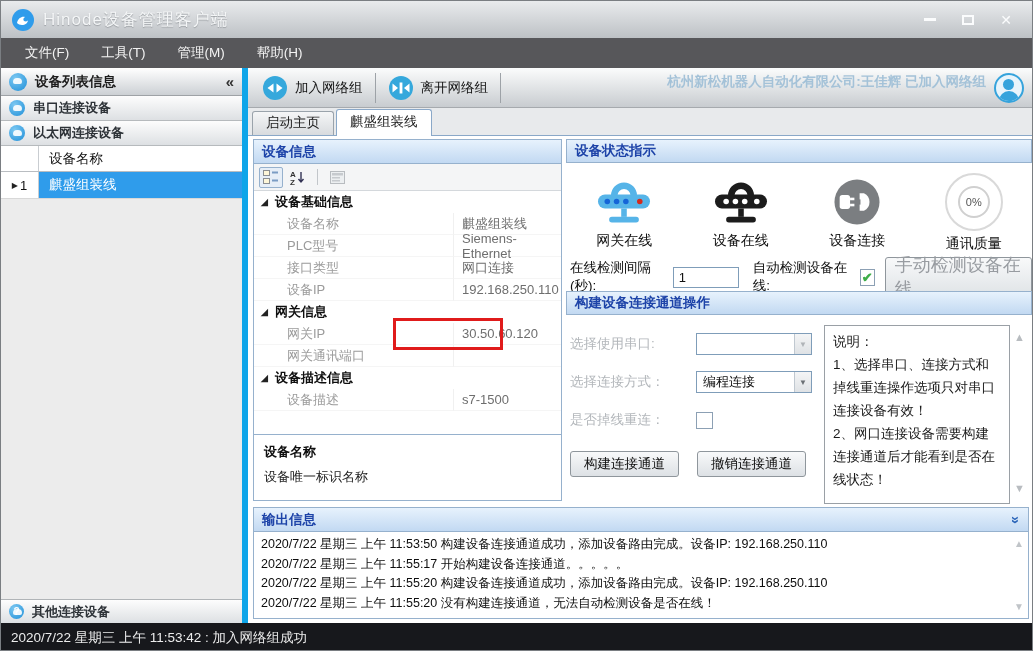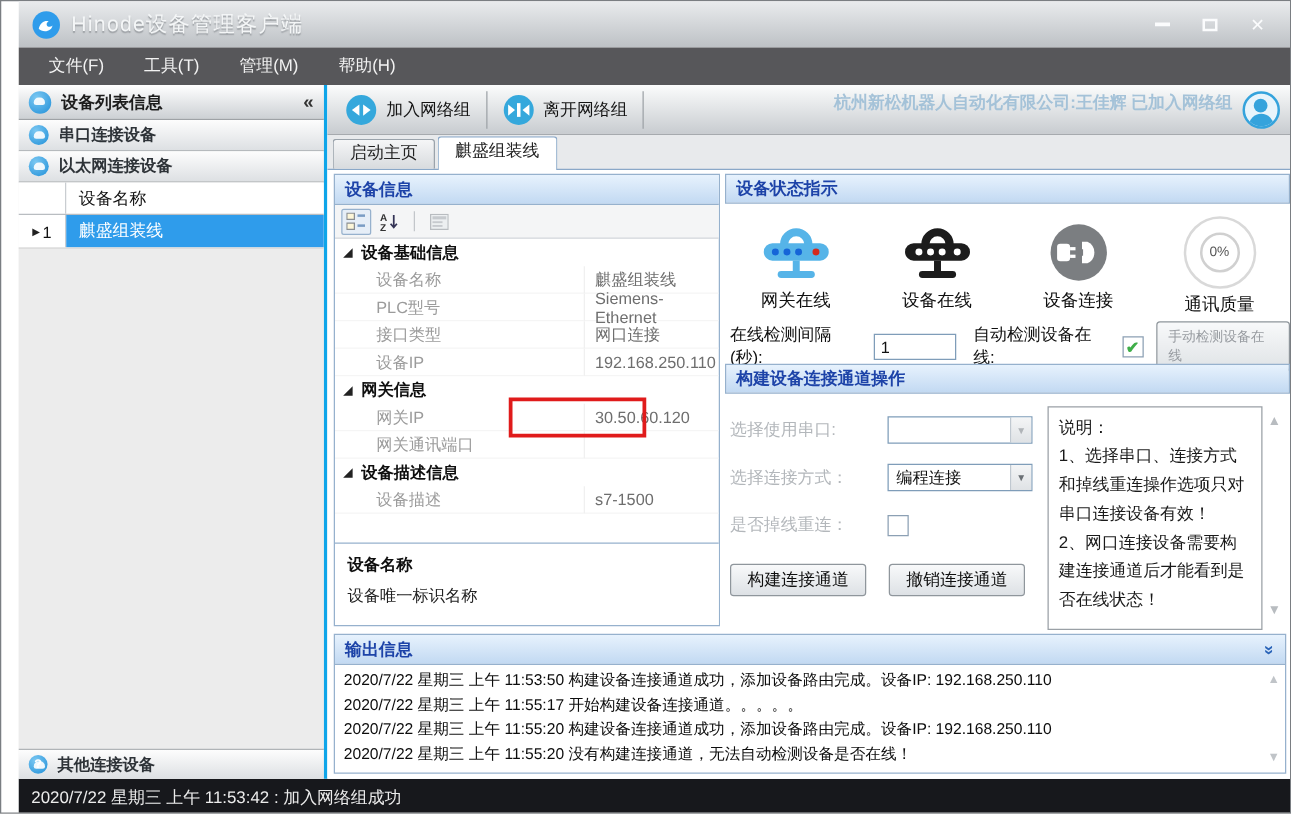--- a/index.html
+++ b/index.html
@@ -1,37 +1,37 @@
 <!DOCTYPE html>
 <html><head>
 <meta charset="utf-8">
 <style>
   * { margin:0; padding:0; box-sizing:border-box; }
   body { font-family:"Liberation Sans", sans-serif; background:#888; }
   .win { width:1033px; height:651px; position:relative; background:#fff; overflow:hidden;
-         font-family:"Liberation Sans", sans-serif; border:1px solid #7a7e82;padding-left:14px; }
+         font-family:"Liberation Sans", sans-serif; border:1px solid #7a7e82; }
 
   
   .titlebar { height:37px; background:linear-gradient(#e9ebed,#bdc1c5); display:flex; align-items:center; padding:0 10px; }
   .logo { width:24px; height:24px; margin-right:8px; }
   .title { font-size:17px; color:#f4f6f7; text-shadow:0 1px 1px #9a9ea2; letter-spacing:1px; }
   .winbtns { margin-left:auto; display:flex; gap:26px; align-items:center; padding-right:10px; }
   .wb { color:#fbfcfd; font-size:14px; line-height:14px; cursor:default; }
   .wb-min { width:12px; height:3px; background:#fbfcfd; }
   .wb-max { width:12px; height:10px; border:2px solid #fbfcfd; }
 
   
   .menubar { height:30px; background:#57575a; display:flex; align-items:center; padding:0 8px; }
   .menu-item { color:#f2f2f2; font-size:13.5px; padding:0 16px; line-height:30px; }
 
   
   .bodyrow { display:flex; height:555px; }
 
   
-  .sidebar { width:247px; background:#ededed; border-right:3px solid #0ea5e9; display:flex; flex-direction:column; }
+  .sidebar { width:247px; background:#ededed; border-right:6px solid #0ea5e9; display:flex; flex-direction:column; }
   .sb-header { height:28px; background:linear-gradient(#ffffff,#ccd0d4); border-bottom:1px solid #9ea2a6;
                display:flex; align-items:center; padding:0 8px; font-weight:bold; font-size:13.5px; color:#1c1c1c; }
   .sb-chev { margin-left:auto; font-size:15px; color:#333; }
   .blue-ball { width:18px; height:18px; border-radius:50%; flex:0 0 auto;
                background:radial-gradient(circle at 35% 30%, #7cc8f2, #1f8fd8); margin-right:8px; position:relative; }
   .blue-ball::after { content:""; position:absolute; left:4px; top:5px; width:9px; height:6px;
                       background:#fff; border-radius:4px 4px 2px 2px; opacity:.9; }
   .sb-group { height:25px; background:linear-gradient(#fdfdfd,#dde0e3); border-bottom:1px solid #b6babd;
               display:flex; align-items:center; padding:0 8px; font-weight:bold; font-size:13px; color:#2e3338; }
   .sb-group .blue-ball { width:16px; height:16px; }
@@ -100,21 +100,21 @@
   .qring { width:58px; height:58px; border-radius:50%; border:2px solid #d9d9d9; display:flex; align-items:center; justify-content:center; }
   .qring .in { width:32px; height:32px; border-radius:50%; border:2px solid #d0d0d0; display:flex; align-items:center;
                justify-content:center; font-size:11px; color:#555; }
   .check-row { height:28px; display:flex; align-items:center; gap:8px; padding-left:4px; font-size:13.5px; color:#0f0f0f; }
   .num-input { width:66px; height:21px; border:1px solid #7f9db9; font-size:13px; padding-left:5px;
                font-family:"Liberation Sans", sans-serif; color:#111; }
   .checkbox { width:17px; height:17px; border:1px solid #8ca0b4; background:#fff; display:flex; align-items:center;
               justify-content:center; font-size:13px; font-weight:bold; color:#3fae49; }
   .checkbox.empty { color:transparent; }
   .manual-btn { height:40px; padding:0 9px; border:1px solid #8f969c; border-radius:3px; margin-left:2px;
-                background:linear-gradient(#f8f9fa,#dfe3e6); color:#989ca1; font-size:11px; display:flex; align-items:center; }
+                background:linear-gradient(#f8f9fa,#dfe3e6); color:#989ca1; font-size:18px; display:flex; align-items:center; }
   .channel-body { flex:1; display:flex; padding-top:10px; }
   .form { width:252px; padding-left:4px; }
   .form-row { display:flex; align-items:center; height:38px;gap:16px; }
   .form-label { font-size:13.5px; color:#b3b7bb; width:110px; }
   .combo { width:116px; height:22px; border:1px solid #7f9db9; background:#fff; display:flex; align-items:stretch; }
   .combo .txt { flex:1; padding-left:6px; font-size:13px; color:#111; display:flex; align-items:center; }
   .combo .ab { width:17px; border-left:1px solid #c0c8d0; display:flex; align-items:center; justify-content:center;
                color:#6b7075; font-size:8px; background:linear-gradient(#f4f5f6,#dfe2e5); }
   .combo.disabled .ab { color:#b0b4b8; }
   .btn-row { display:flex; gap:18px; margin-top:12px; }

